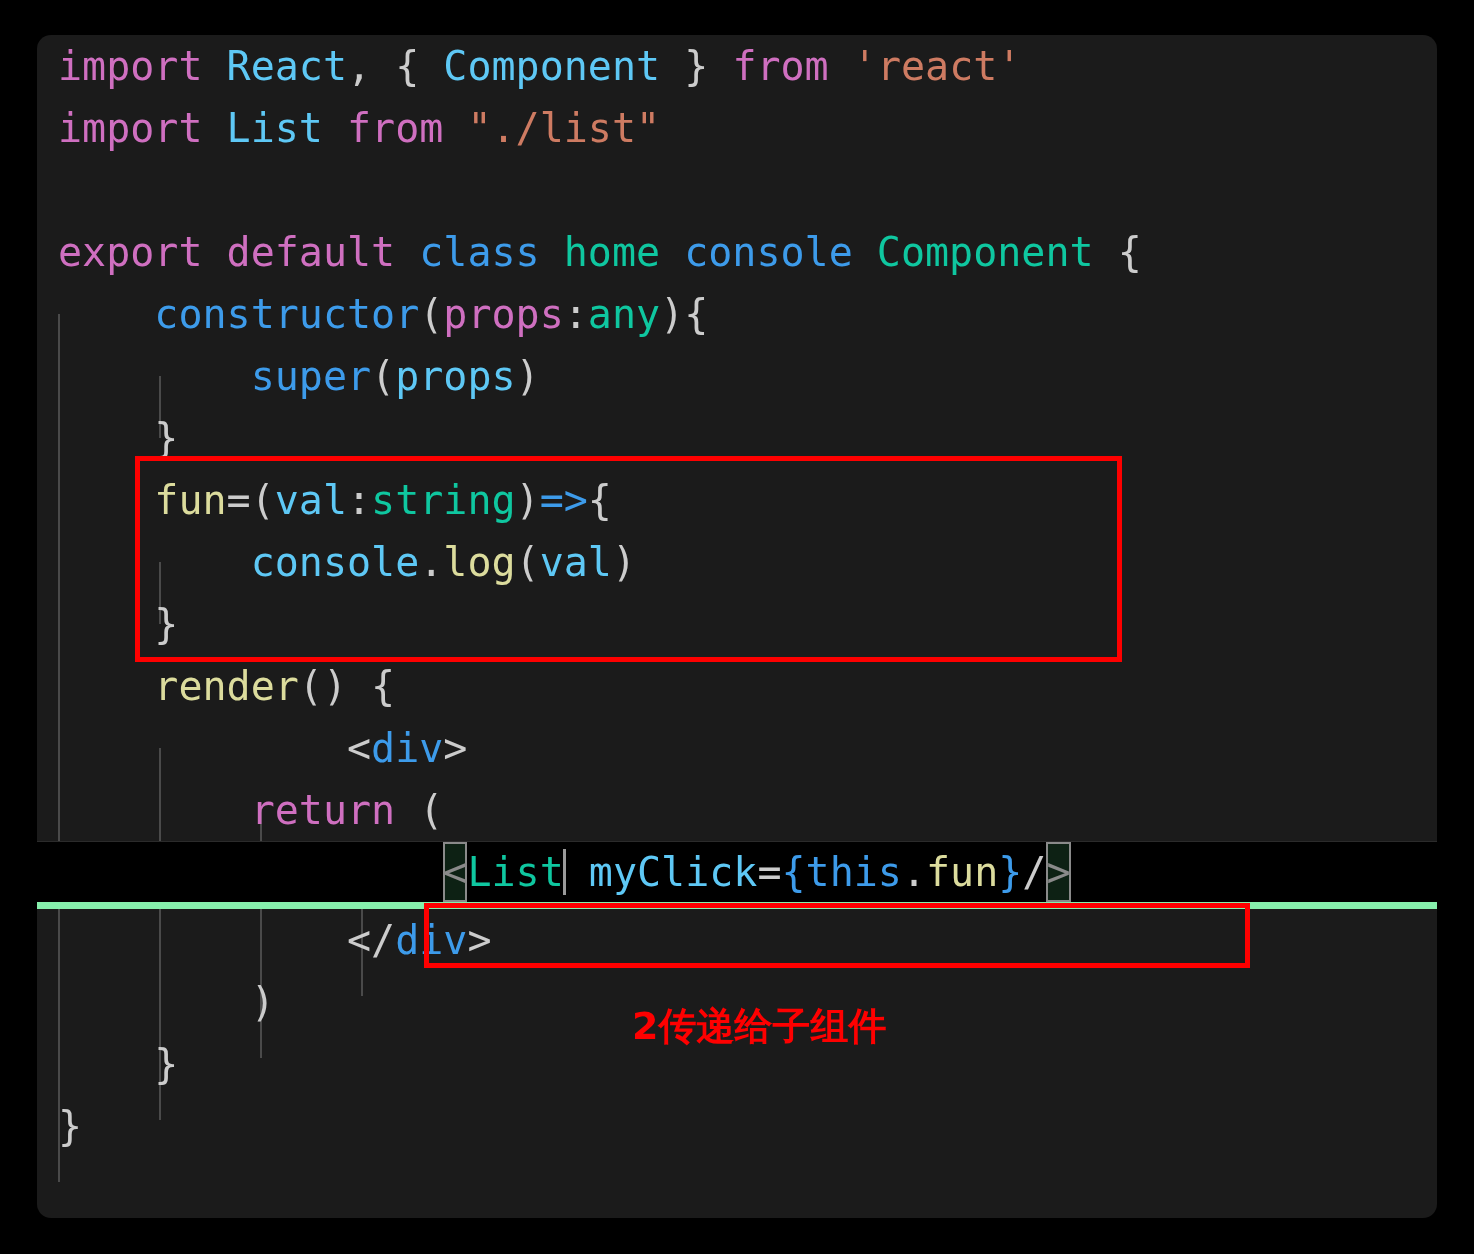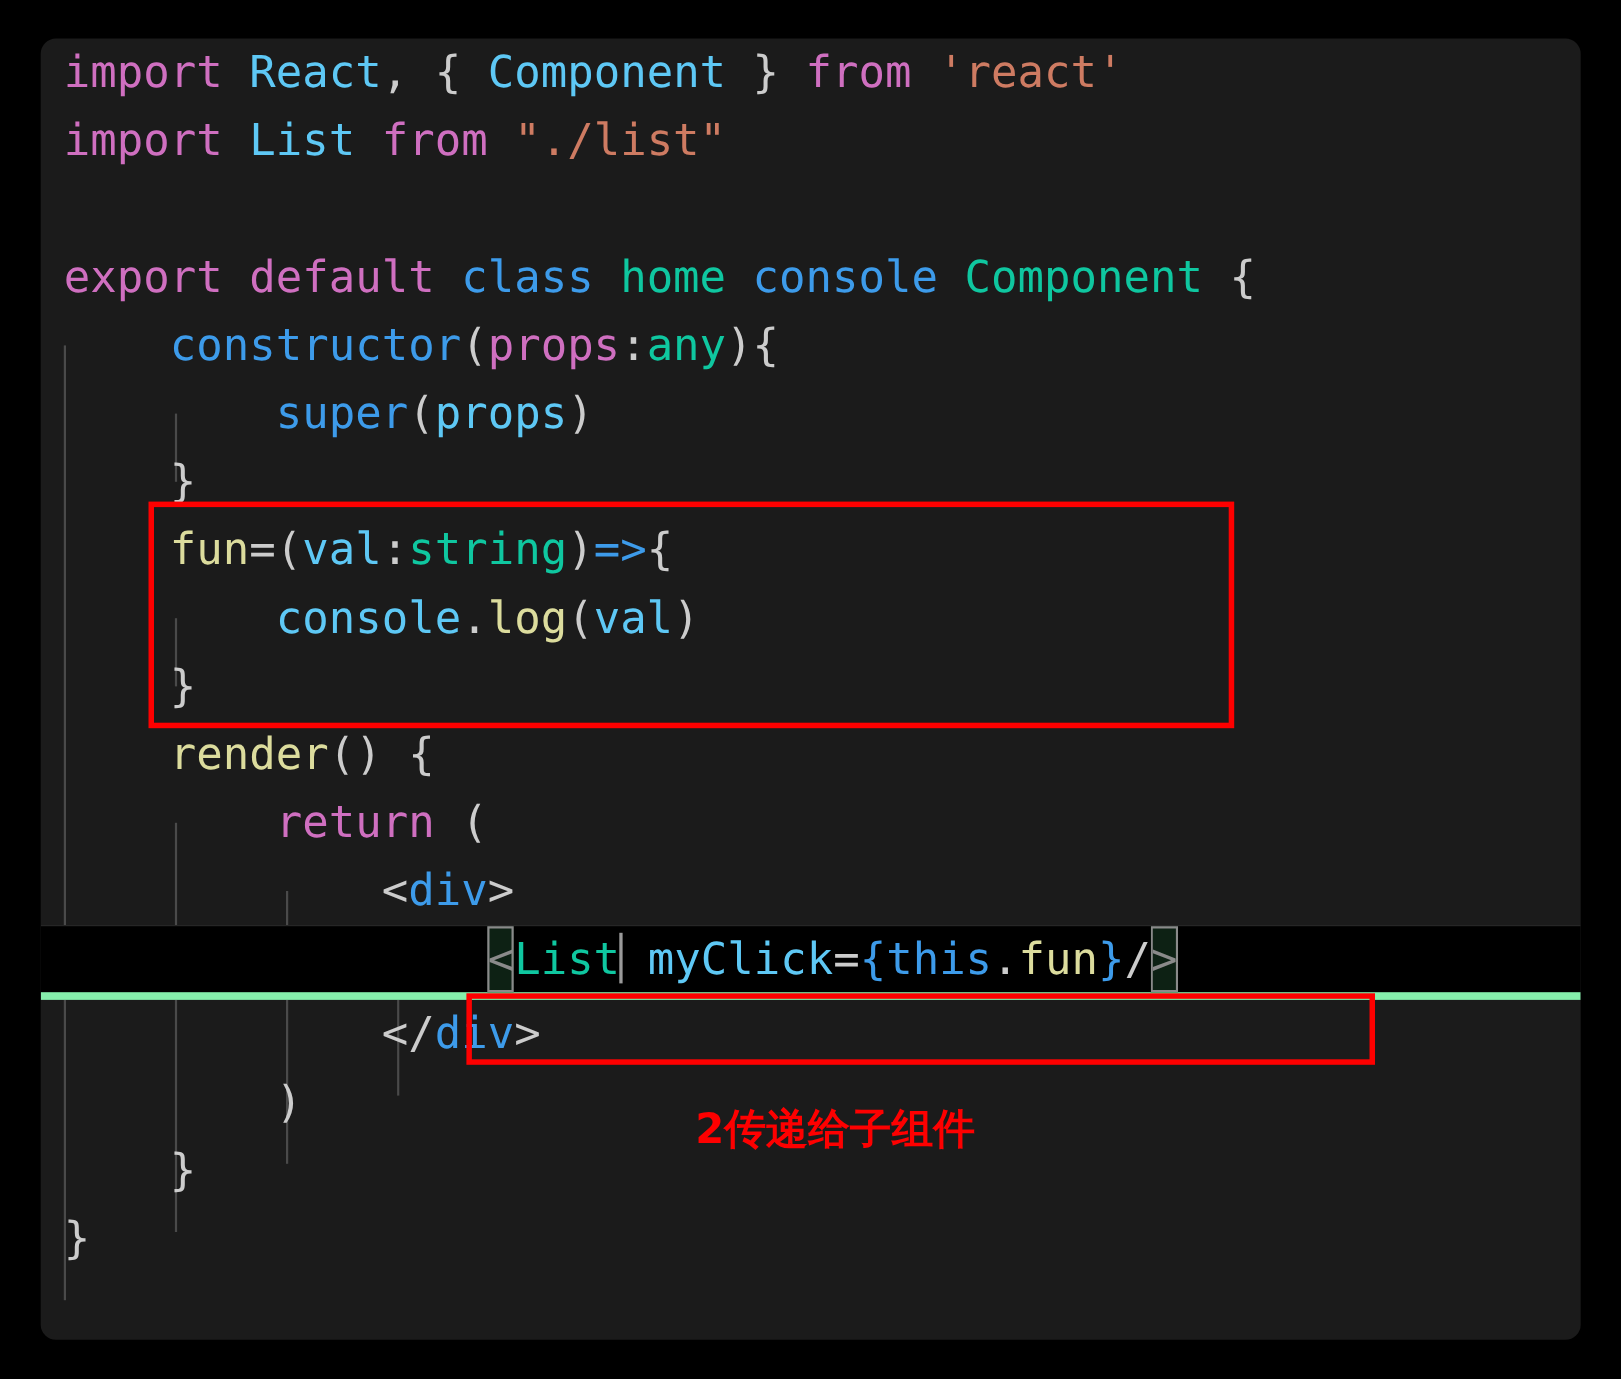--- a/index.html
+++ b/index.html
@@ -150,23 +150,23 @@
       <div class="line"><span class="plain">    </span><span class="punc">}</span></div>
 
       <div class="line"><span class="plain">    </span><span class="fn">fun</span><span class="punc">=(</span><span class="ident">val</span><span class="punc">:</span><span class="type">string</span><span class="punc">)</span><span class="arrow">=&gt;</span><span class="punc">{</span></div>
 
       <div class="line"><span class="plain">        </span><span class="ident">console</span><span class="punc">.</span><span class="fn">log</span><span class="punc">(</span><span class="ident">val</span><span class="punc">)</span></div>
 
       <div class="line"><span class="plain">    </span><span class="punc">}</span></div>
 
       <div class="line"><span class="plain">    </span><span class="fn">render</span><span class="punc">() {</span></div>
 
+      <div class="line"><span class="plain">            </span><span class="punc">&lt;</span><span class="tag">div</span><span class="punc">&gt;</span></div>
+
       <div class="line"><span class="plain">        </span><span class="kw">return</span><span class="punc"> (</span></div>
-
-      <div class="line"><span class="plain">            </span><span class="punc">&lt;</span><span class="tag">div</span><span class="punc">&gt;</span></div>
 
 
       <div class="line cur"><span class="plain">                </span><span class="bmatch">&lt;</span><span class="type">List</span><span class="caret"></span><span class="plain"> </span><span class="ident">myClick</span><span class="punc">=</span><span class="brace">{</span><span class="ctrl">this</span><span class="punc">.</span><span class="fn">fun</span><span class="brace">}</span><span class="punc">/</span><span class="bmatch">&gt;</span></div>
 
       <div class="line"><span class="plain">            </span><span class="punc">&lt;/</span><span class="tag">div</span><span class="punc">&gt;</span></div>
 
       <div class="line"><span class="plain">        </span><span class="punc">)</span></div>
 
       <div class="line"><span class="plain">    </span><span class="punc">}</span></div>
 

